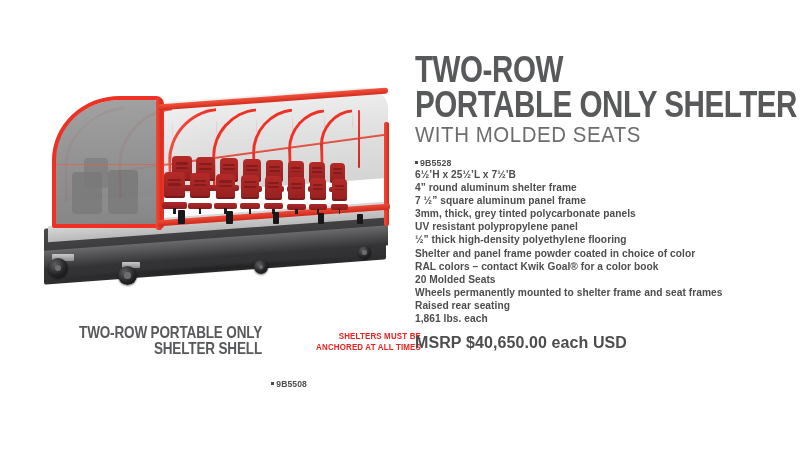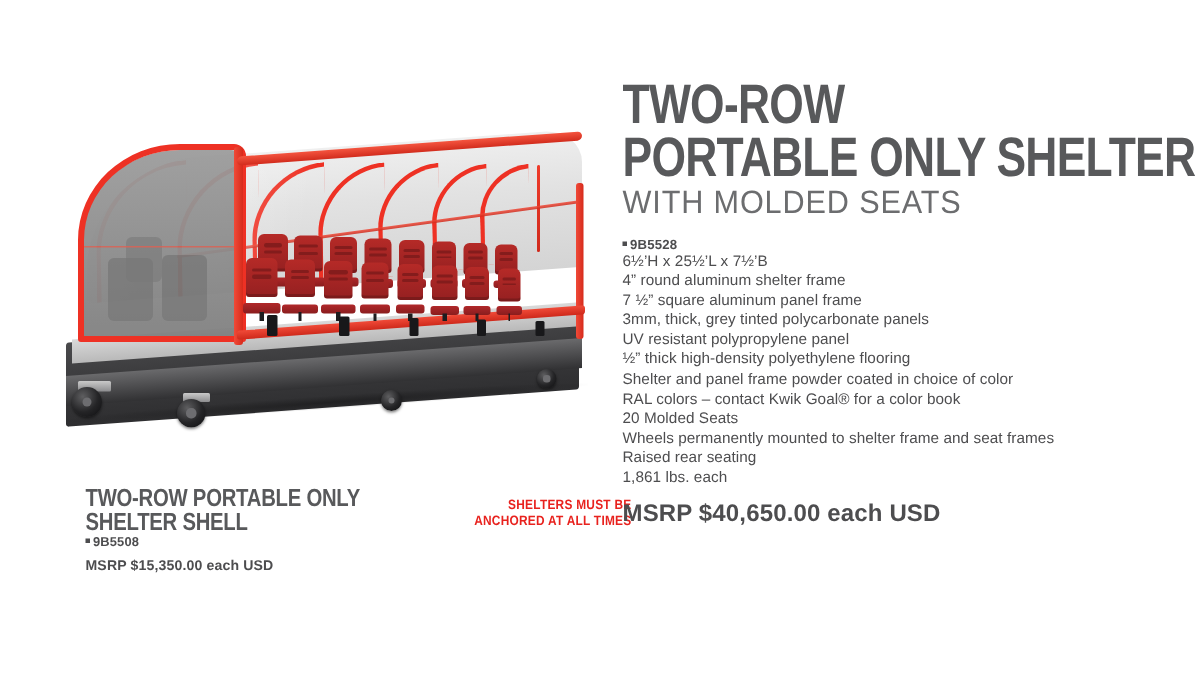--- a/index.html
+++ b/index.html
@@ -118,47 +118,47 @@
 
   
   .warning{
     position:absolute;left:255px;top:243px;width:148px;
     color:#e8221e;font-weight:700;font-size:9px;line-height:10.5px;
     letter-spacing:.2px;text-align:right;text-transform:uppercase;
     transform:scaleX(.88);transform-origin:100% 50%;
   }
 
   
-  .caption{position:absolute;left:57px;top:325px;width:250px;}
+  .caption{position:absolute;left:57px;top:325px;width:250px;text-align:right;}
   .caption h2{
     margin:0;color:#58595b;font-weight:700;font-size:16.5px;line-height:15.5px;
     letter-spacing:-.2px;text-transform:uppercase;
     transform:scaleX(.82);transform-origin:0 50%;white-space:nowrap;
   }
   .caption h2 .l2{display:block;}
-  .sku{margin-top:0;color:#4d4d4f;font-weight:700;font-size:8.6px;letter-spacing:.1px;}
+  .sku{margin-top:23px;color:#4d4d4f;font-weight:700;font-size:8.6px;letter-spacing:.1px;}
   .sku .b{display:inline-block;width:3px;height:3px;background:#4d4d4f;vertical-align:2px;margin-right:2px;}
   .msrp-small{margin-top:5px;color:#4d4d4f;font-weight:700;font-size:9.4px;letter-spacing:.1px;}
 
   
   .right{position:absolute;left:415px;top:52px;width:375px;}
   .title{
     color:#58595b;font-weight:700;text-transform:uppercase;
     font-size:37px;line-height:35px;letter-spacing:-.6px;
     transform:scaleX(.80);transform-origin:0 50%;white-space:nowrap;
   }
   .title .l2{display:block;}
   .subtitle{
     margin-top:2px;color:#6c6d6f;font-weight:400;font-size:21.5px;line-height:23px;
     letter-spacing:.6px;text-transform:uppercase;
     transform:scaleX(.95);transform-origin:0 50%;white-space:nowrap;
   }
   .spec-sku{margin-top:11px;color:#4d4d4f;font-weight:700;font-size:8.8px;letter-spacing:.1px;}
   .spec-sku .b{display:inline-block;width:3px;height:3px;background:#4d4d4f;vertical-align:2px;margin-right:2px;}
-  .specs{margin-top:2px;}
+  .specs{margin-top:2px;font-weight:bold;}
   .specs li{
     list-style:none;color:#4d4d4f;font-size:10.2px;line-height:13.1px;letter-spacing:.05px;
     white-space:nowrap;
   }
   .specs{padding:0;margin-block:0;}
   .msrp-big{margin-top:9px;color:#4d4d4f;font-weight:700;font-size:16px;letter-spacing:.1px;}
 </style>
 </head>
 <body>
 
@@ -357,21 +357,20 @@
   </div>
 
   <div class="caption">
     <h2>
       <span class="l1">TWO-ROW PORTABLE ONLY</span>
       <span class="l2">SHELTER SHELL</span>
     </h2>
     <div class="sku">
       <span class="b"></span><span>9B5508</span>
     </div>
-    <div class="msrp-small">MSRP $15,350.00 each USD</div>
   </div>
 
   <div class="right">
     <div class="title">
       <span class="l1">TWO-ROW</span>
       <span class="l2">PORTABLE ONLY SHELTER</span>
     </div>
     <div class="subtitle">WITH MOLDED SEATS</div>
 
     <div class="spec-sku">

